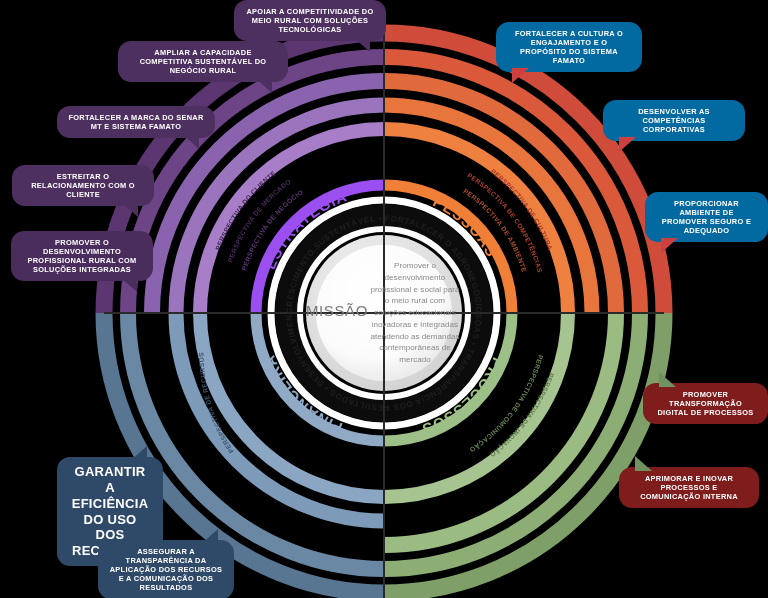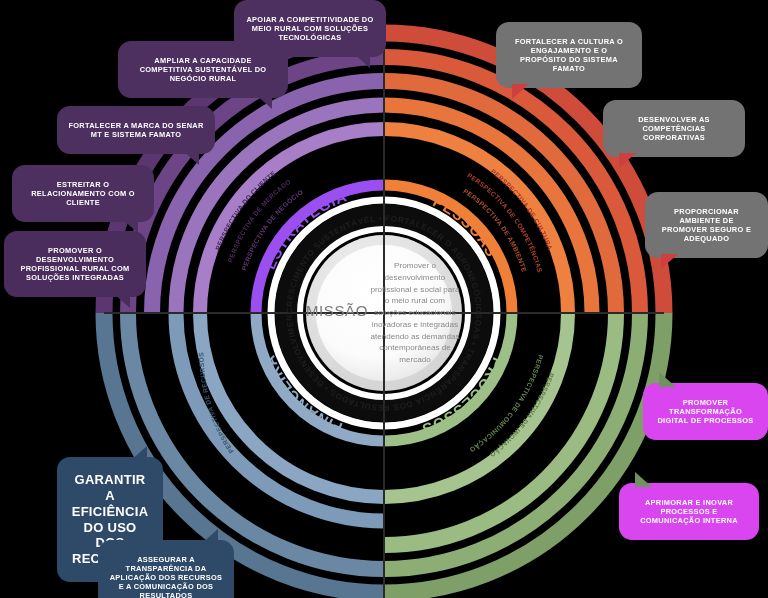--- a/index.html
+++ b/index.html
@@ -3,27 +3,27 @@
 <meta charset="utf-8">
 <style>
   html,body{margin:0;padding:0;background:#000;}
   body{width:768px;height:598px;position:relative;overflow:hidden;
        font-family:"Liberation Sans", sans-serif;}
   #stage{position:absolute;inset:0;}
   svg.layer{position:absolute;left:0;top:0;width:768px;height:598px;}
 
   .callout{position:absolute;border-radius:13px;color:#fff;
            text-align:center;font-weight:bold;letter-spacing:.3px;
-           line-height:1.22;padding:15px 11px;box-sizing:border-box;}
+           line-height:1.22;padding:7px 11px;box-sizing:border-box;}
   .callout .tail{position:absolute;width:0;height:0;}
 
   .c-purple{background:#4e3060;}
   .c-purple2{background:#4a2d5c;}
-  .c-red{background:#737373;}
-  .c-green{background:#d946ef;}
+  .c-red{background:#0369a1;}
+  .c-green{background:#7f1d1d;}
   .c-blue{background:#2f4a68;}
 
   .tail-bl{bottom:-11px;left:16px;border-left:0 solid transparent;
            border-right:17px solid transparent;border-top:15px solid currentColor;}
   .tail-br{bottom:-11px;right:16px;border-right:0 solid transparent;
            border-left:17px solid transparent;border-top:15px solid currentColor;}
   .tail-tl{top:-11px;left:16px;border-right:17px solid transparent;
            border-bottom:15px solid currentColor;}
   .tail-tr{top:-11px;right:16px;border-left:17px solid transparent;
            border-bottom:15px solid currentColor;}
@@ -186,21 +186,21 @@
   <div class="callout c-purple" style="left:57px;top:106px;width:158px;font-size:7.4px;">
     <span>FORTALECER A MARCA DO SENAR MT E SISTEMA FAMATO</span>
     <span class="tail tail-br" style="color:#4e3060;"></span>
   </div>
 
   <div class="callout c-purple" style="left:12px;top:165px;width:142px;font-size:7.4px;">
     <span>ESTREITAR O RELACIONAMENTO COM O CLIENTE</span>
     <span class="tail tail-br" style="color:#4e3060;"></span>
   </div>
 
-  <div class="callout c-purple2" style="left:4px;top:231px;width:142px;font-size:7.4px;">
+  <div class="callout c-purple2" style="left:11px;top:231px;width:142px;font-size:7.4px;">
     <span>PROMOVER O DESENVOLVIMENTO PROFISSIONAL RURAL COM SOLUÇÕES INTEGRADAS</span>
     <span class="tail tail-br" style="color:#4a2d5c;"></span>
   </div>
 
   <div class="callout c-red" style="left:496px;top:22px;width:146px;font-size:7.4px;">
     <span>FORTALECER A CULTURA O ENGAJAMENTO E O PROPÓSITO DO SISTEMA FAMATO</span>
     <span class="tail tail-bl" style="color:#ce4040;"></span>
   </div>
 
   <div class="callout c-red" style="left:603px;top:100px;width:142px;font-size:7.4px;">
@@ -211,21 +211,21 @@
   <div class="callout c-red" style="left:645px;top:192px;width:123px;font-size:7.4px;">
     <span>PROPORCIONAR AMBIENTE DE PROMOVER SEGURO E ADEQUADO</span>
     <span class="tail tail-bl" style="color:#ce4040;"></span>
   </div>
 
   <div class="callout c-green" style="left:643px;top:383px;width:125px;font-size:7.4px;">
     <span>PROMOVER TRANSFORMAÇÃO DIGITAL DE PROCESSOS</span>
     <span class="tail tail-tl" style="color:#6f9260;"></span>
   </div>
 
-  <div class="callout c-green" style="left:619px;top:467px;width:140px;font-size:7.4px;margin-top:16px;">
+  <div class="callout c-green" style="left:619px;top:467px;width:140px;font-size:7.4px;">
     <span>APRIMORAR E INOVAR PROCESSOS E COMUNICAÇÃO INTERNA</span>
     <span class="tail tail-tl" style="color:#6f9260;"></span>
   </div>
 
   <div class="callout c-blue" style="left:57px;top:457px;width:106px;font-size:13px;">
     <span>GARANTIR A EFICIÊNCIA DO USO DOS RECURSOS</span>
     <span class="tail tail-tr" style="color:#2f4a68;"></span>
   </div>
 
   <div class="callout c-blue" style="left:98px;top:540px;width:136px;font-size:7.4px;">

